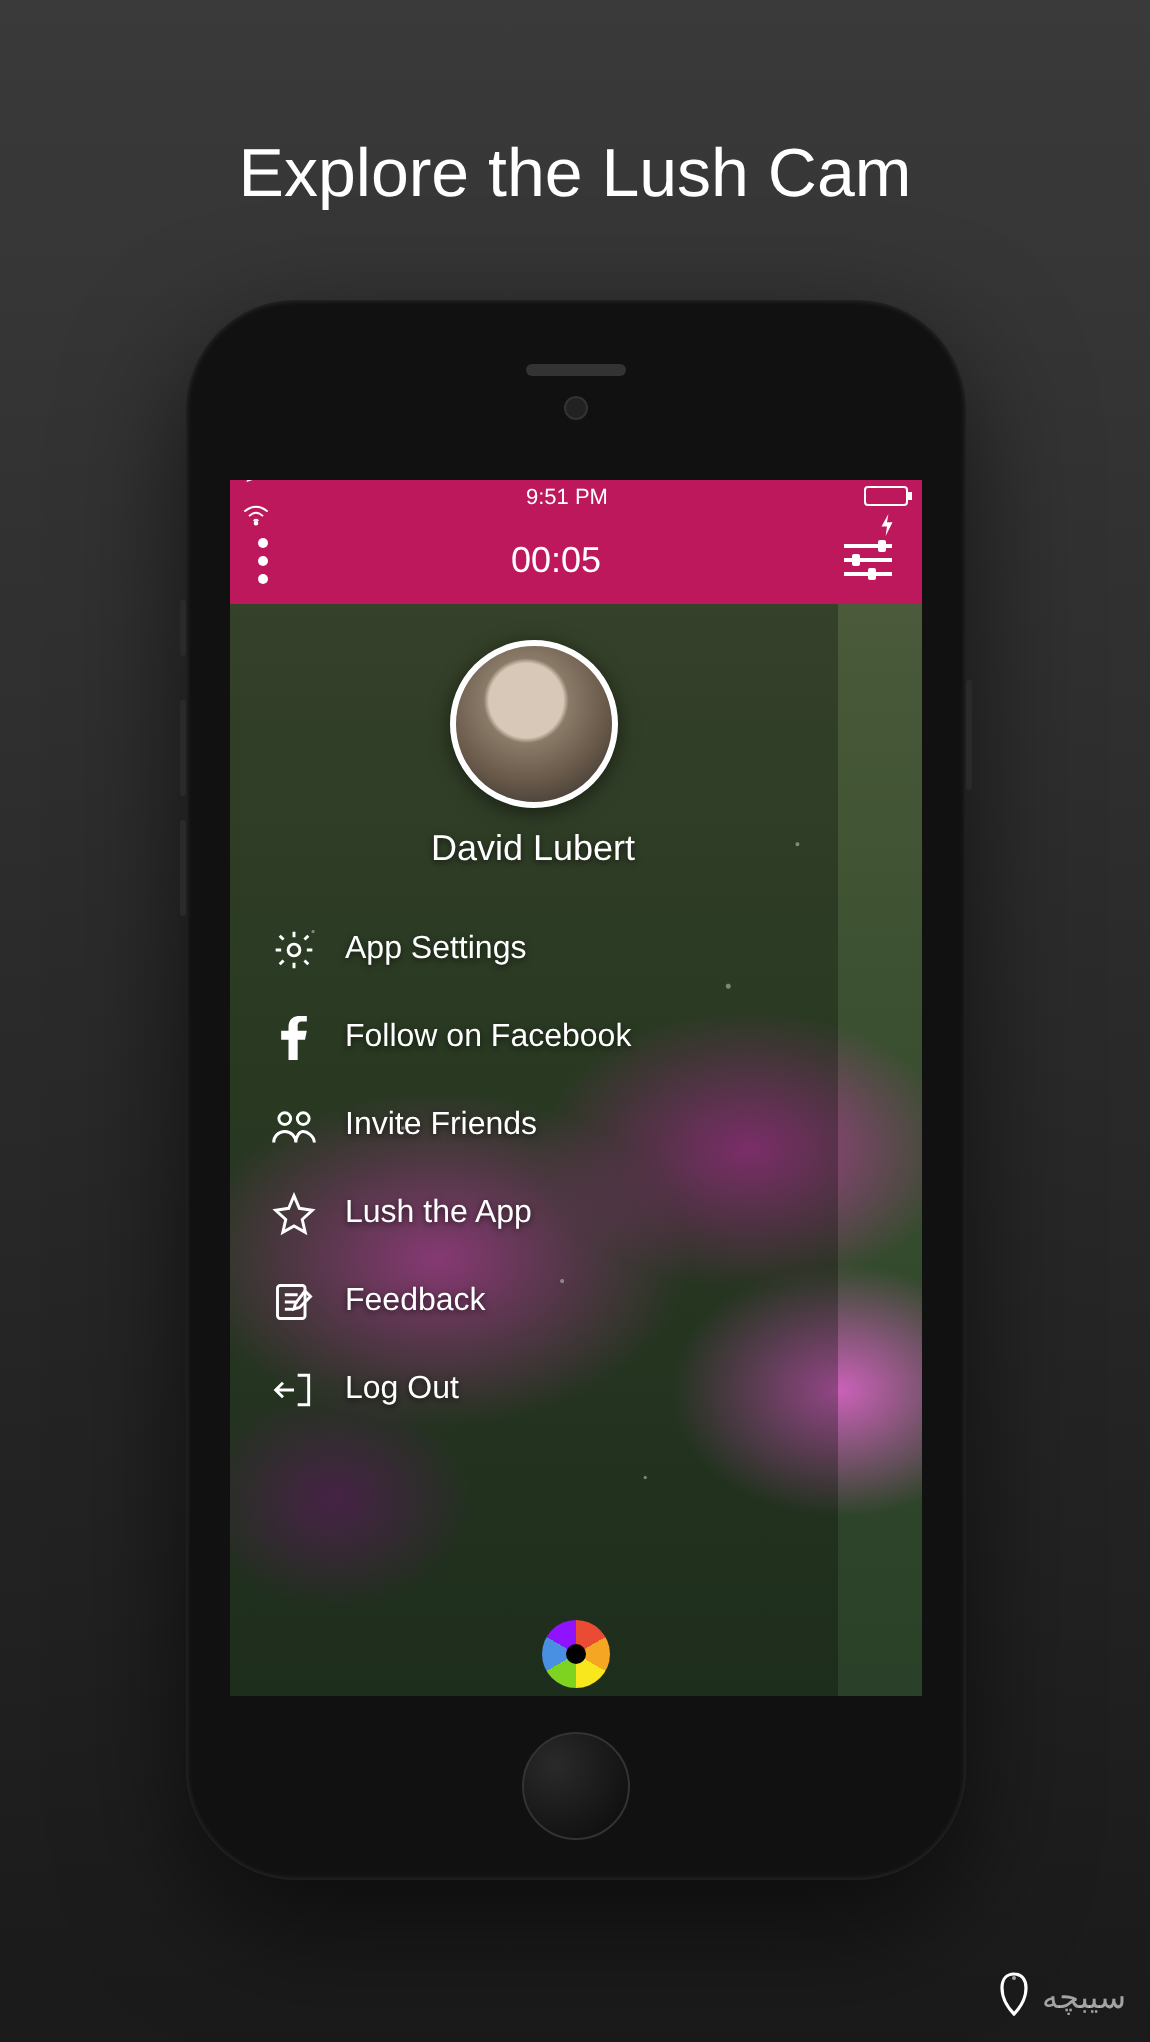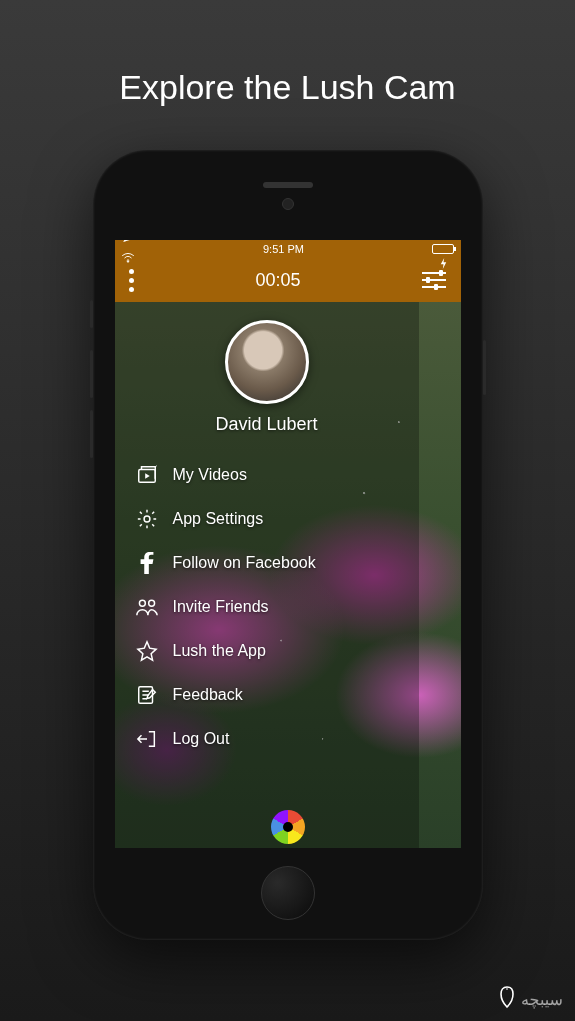--- a/index.html
+++ b/index.html
@@ -34,21 +34,21 @@
   .sb-left2 { left: -3px; top: 200px; width: 3px; height: 48px; }
   .sb-left3 { left: -3px; top: 260px; width: 3px; height: 48px; }
   .sb-right { right: -3px; top: 190px; width: 3px; height: 55px; }
   .home-btn {
     position: absolute; bottom: 20px; left: 50%; transform: translateX(-50%);
     width: 54px; height: 54px; border-radius: 50%;
     background: radial-gradient(circle at 30% 30%, #2a2a2a, #0a0a0a);
     border: 1px solid #333;
   }
   .screen {
-    width: 100%; height: 100%; background: #a16207; position: relative; overflow: hidden;
+    width: 100%; height: 100%; background: #be185d; position: relative; overflow: hidden;
   }
   .status-bar {
     height: 18px; display: flex; align-items: center; justify-content: space-between;
     padding: 0 6px; color: #fff; font-size: 11px;
   }
   .status-left, .status-right { display: flex; align-items: center; gap: 4px; flex-direction: column; }
   .battery {
     width: 22px; height: 10px; border: 1px solid #fff; border-radius: 2px; position: relative;
   }
   .battery::after { content: ""; position: absolute; right: -3px; top: 2px; width: 2px; height: 4px; background: #fff; }
@@ -174,30 +174,20 @@
       </div>
     </div>
 
     <div class="content">
       <div class="overlay-shade"></div>
 
       <div class="menu">
         <div class="avatar"></div>
         <div class="username">David Lubert</div>
 
-        <div class="menu-item">
-          <span class="icon-slot">
-            <svg width="22" height="22" viewBox="0 0 24 24">
-                <rect x="3" y="6" width="18" height="14" rx="1.5"></rect>
-                <path d="M6 6 V3 H21 V16"></path>
-                <path d="M10 10 L15 13 L10 16 Z" fill="#fff" stroke="none"></path>
-              </svg>
-          </span>
-          <span>My Videos</span>
-        </div>
 
 
         <div class="menu-item">
           <span class="icon-slot">
             <svg width="22" height="22" viewBox="0 0 24 24">
                 <circle cx="12" cy="12" r="3.2"></circle>
                 <path d="M12 2v3M12 19v3M4.2 4.2l2.1 2.1M17.7 17.7l2.1 2.1M2 12h3M19 12h3M4.2 19.8l2.1-2.1M17.7 6.3l2.1-2.1"></path>
               </svg>
           </span>
           <span>App Settings</span>

